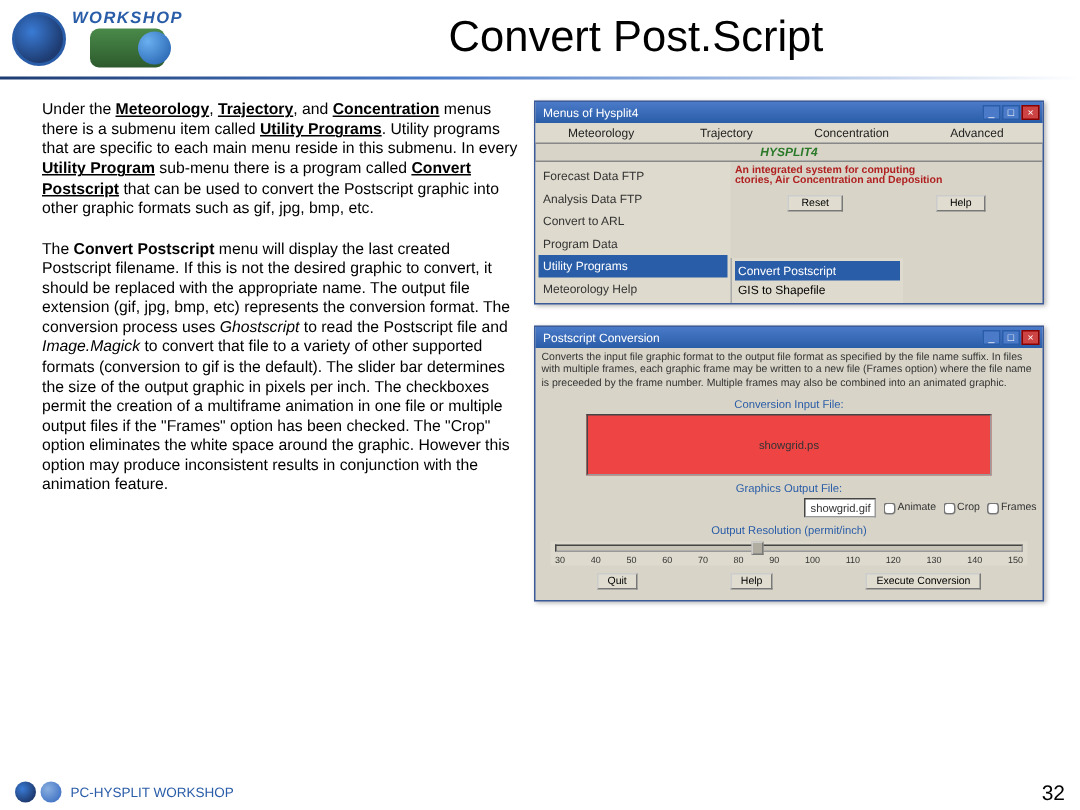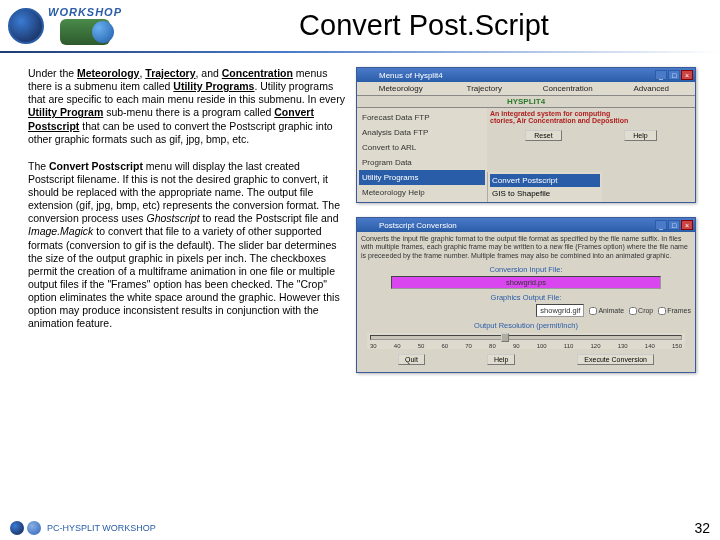--- a/index.html
+++ b/index.html
@@ -94,21 +94,21 @@
   }
   .titlebar {
     display: flex;
     align-items: center;
     background: linear-gradient(#4a7ac8, #2a5da8);
     color: #fff;
     padding: 1px 2px;
     font-size: 8px;
     height: 14px;
   }
-  .titlebar .tspan { flex: 1; padding-left: 3px; margin-left: 17px; }
+  .titlebar .tspan { flex: 1; padding-left: 3px; }
   .winbtn {
     width: 12px; height: 10px;
     background: #c44;
     border: 1px solid #800;
     margin-left: 1px;
     display: flex; align-items: center; justify-content: center;
     color: #fff; font-size: 7px; line-height: 1;
   }
   .winbtn.min, .winbtn.max { background: #4a7ac8; border-color: #2a5da8; }
   .menubar {
@@ -122,20 +122,21 @@
     padding: 0 2px;
     color: #222;
   }
   .hys-title {
     text-align: center;
     color: #2a7a2a;
     font-weight: bold;
     padding: 1px 0;
     border-top: 1px solid #888;
     border-bottom: 1px solid #888;
+    font-style: italic;
   }
   .menus-body {
     display: flex;
   }
   .menu-left {
     width: 130px;
     background: #dedacd;
     padding: 2px 2px;
   }
   .menu-left .mrow {
@@ -180,24 +181,24 @@
     color: #333;
   }
   .ps-desc { font-size: 7px; line-height: 1.2; margin-bottom: 3px; }
   .section-label {
     text-align: center;
     color: #2a5da8;
     padding: 2px 0 1px;
     font-size: 7.5px;
   }
   .input-field {
-    background: #d946ef;
+    background: #ef4444;
     border: 1px inset #999;
     text-align: center;
-    padding: 1px 3px;
+    padding: 15px 3px;
     margin: 1px 30px 2px;
     font-size: 7.5px;
   }
   .out-row {
     display: flex;
     align-items: center;
     justify-content: flex-end;
     gap: 5px;
     margin: 1px 0 2px;
   }

